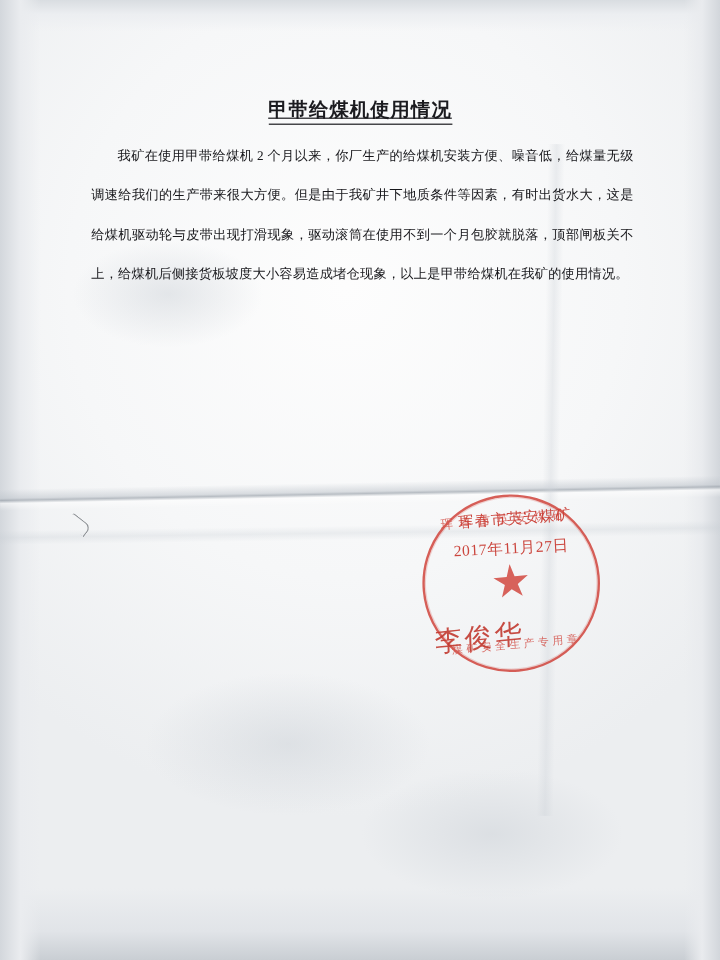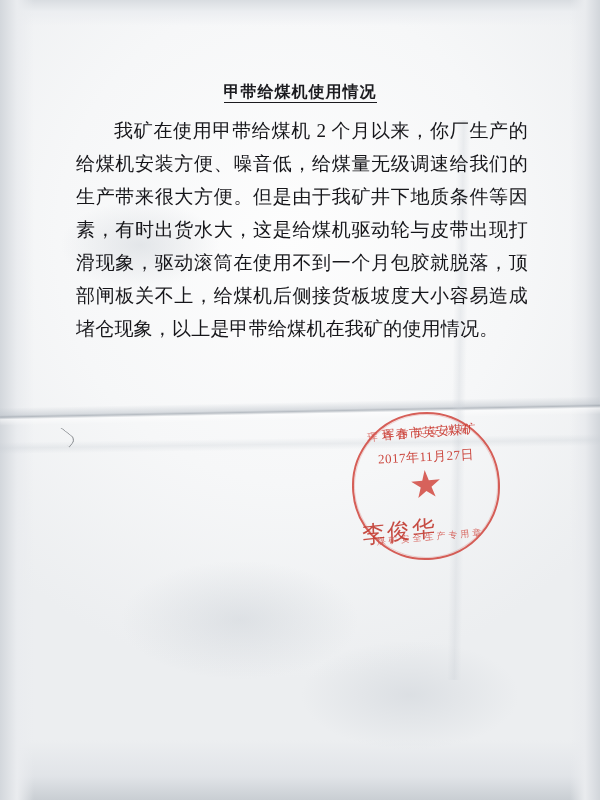--- a/index.html
+++ b/index.html
@@ -89,32 +89,33 @@
   .doc-title {
     position: absolute;
     top: 82px;
     left: 0; right: 0;
     text-align: center;
     font-size: 16px;
     font-weight: bold;
     letter-spacing: 1px;
     color: #1b1b1f;
     font-family: "Liberation Serif", "DejaVu Serif", serif;
+    text-decoration: underline;
   }
   .doc-title .underline {
     border-bottom: 1.5px solid #1b1b1f;
     padding-bottom: 2px;
   }
 
   .body-text {
     position: absolute;
     top: 114px;
     left: 76px;
     width: 452px;
-    font-size: 19px;
+    font-size: 11px;
     line-height: 33px;
     color: #16161a;
     text-align: justify;
     text-justify: inter-ideograph;
     text-indent: 2em;
     letter-spacing: 0.2px;
   }
 
   
   #stamp {

